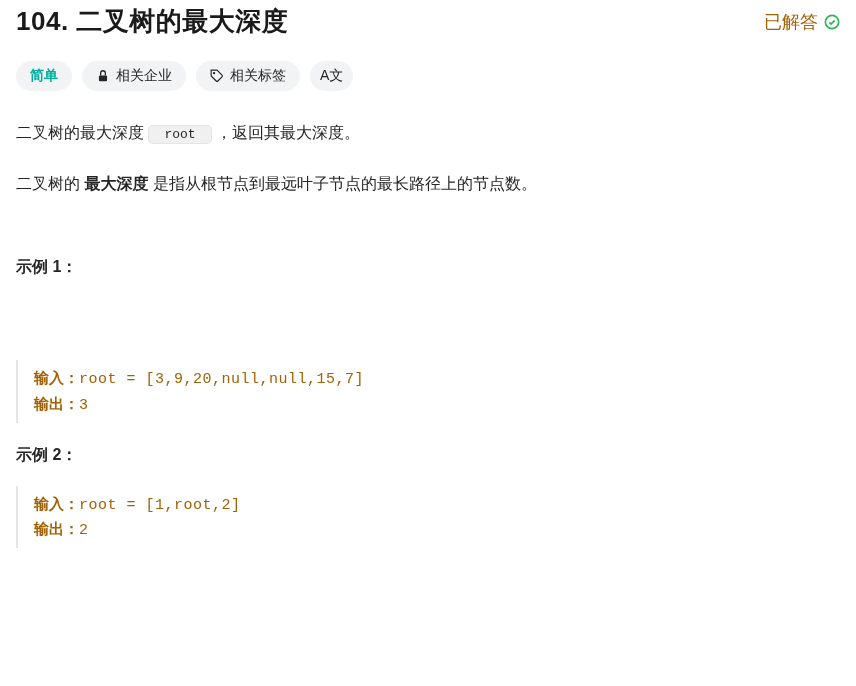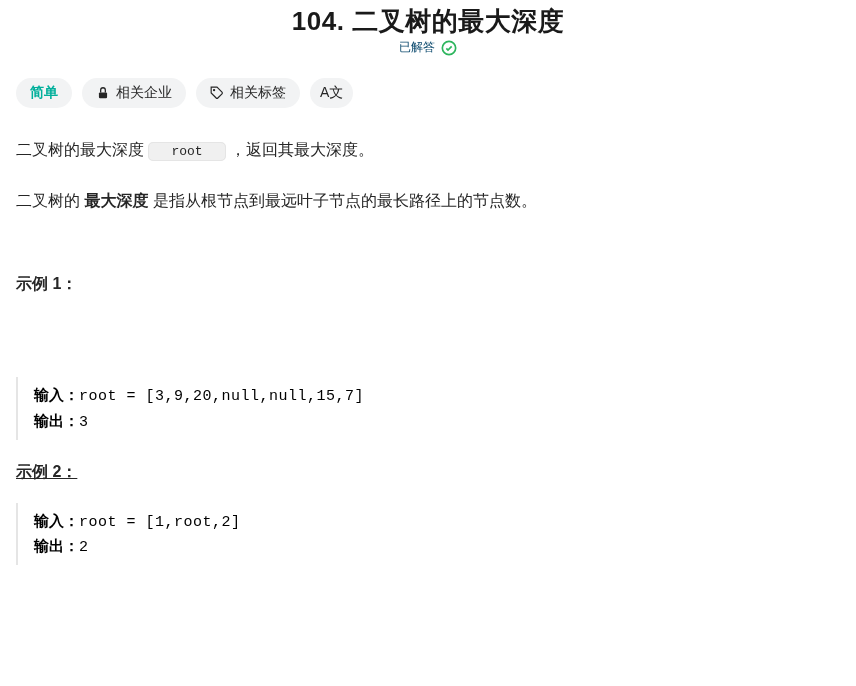--- a/index.html
+++ b/index.html
@@ -12,34 +12,33 @@
       background: #ffffff;
       width: 856px;
       padding: 0 16px;
       color: #262626;
     }
     .header-row {
       display: flex;
       align-items: center;
       justify-content: space-between;
       padding-top: 4px;
-      flex-direction: column;
     }
     .title {
       font-size: 26px;
       font-weight: 700;
       color: #1a1a1a;
       letter-spacing: 0.5px;
     }
     .solved-badge {
       display: flex;
       align-items: center;
       gap: 6px;
-      color: #0c4a6e;
-      font-size: 12px;
+      color: #a16207;
+      font-size: 18px;
     }
     .solved-badge svg {
       width: 16px;
       height: 16px;
     }
     .tags-row {
       display: flex;
       align-items: center;
       gap: 10px;
       margin-top: 22px;
@@ -73,48 +72,47 @@
       font-size: 16px;
       line-height: 1.7;
     }
     .description p {
       margin-bottom: 24px;
     }
     code.inline {
       background: #f0f0f0;
       border: 1px solid #e5e5e5;
       border-radius: 5px;
-      padding: 1px 22px;
+      padding: 1px 15px;
       font-family: Menlo, Monaco, Consolas, "Courier New", monospace;
       font-size: 13px;
       color: #262626;
     }
     .bold {
       font-weight: 700;
       text-align: right;
     }
     .example-title {
       font-size: 16px;
       font-weight: 700;
       margin-top: 60px;
       margin-bottom: 20px;
     }
     .example-title.second {
       margin-top: 20px;
-      text-decoration: underline;
     }
     .code-block {
       border-left: 2px solid #e5e5e5;
       padding: 6px 0 6px 16px;
       margin-top: 82px;
       margin-bottom: 22px;
       font-family: Menlo, Monaco, Consolas, "Courier New", monospace;
       font-size: 15px;
       line-height: 1.55;
-      color: #000000;
+      color: #a16207;
     }
     .code-block.second {
       margin-top: 6px;
     }
     .code-label {
       font-family: -apple-system, BlinkMacSystemFont, "Segoe UI", "PingFang SC", "Microsoft YaHei", sans-serif;
       font-weight: 700;
     }
     .mono {
       font-family: Menlo, Monaco, Consolas, "Courier New", monospace;

